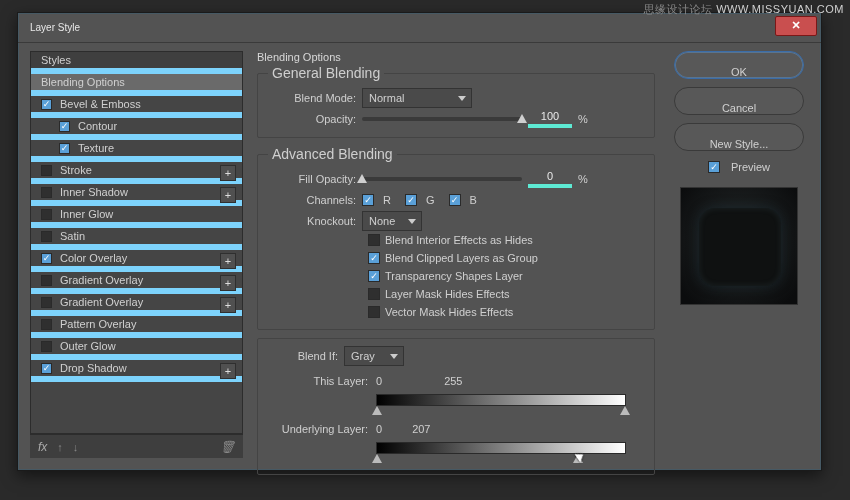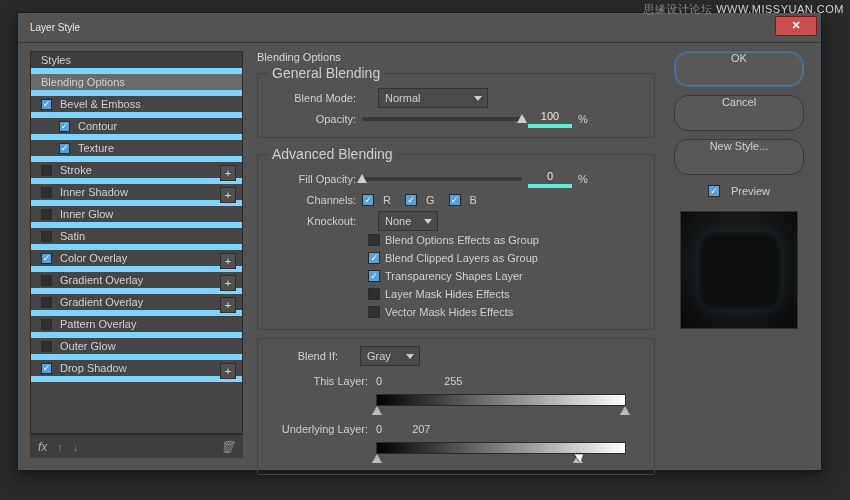--- a/index.html
+++ b/index.html
@@ -31,42 +31,42 @@
   .footer-bar .arrow{ color:#888; font-size:11px;}
   .footer-bar .trash{ margin-left:auto; color:#888;}
   
   .center-panel { flex:1; position:relative;}
   .section-title { font-size:11px; color:#d8d8d8; margin:0 0 2px 0;}
   .fieldset { border:1px solid #444; border-radius:2px; margin-top:0px; margin-bottom:8px; padding:6px 10px 8px 10px; position:relative;}
   .fieldset > legend { padding:0 4px; color:#cfcfcf; font-size:14px;}
   .row { display:flex; align-items:center; height:21px; gap:6px;}
   .lbl { width:88px; text-align:right; color:#cfcfcf;}
   .lbl-s { width:70px; text-align:right; color:#cfcfcf;}
-  .select { background:#4a4a4a; border:1px solid #333; height:20px; padding:0 18px 0 6px; position:relative; display:inline-flex; align-items:center; min-width:60px;margin-left:16px;}
+  .select { background:#4a4a4a; border:1px solid #333; height:20px; padding:0 18px 0 6px; position:relative; display:inline-flex; align-items:center; min-width:60px;}
   .select::after{ content:""; position:absolute; right:5px; top:7px; border-left:4px solid transparent;border-right:4px solid transparent;border-top:5px solid #ccc;}
   .slider-track { position:relative; flex:0 0 160px; height:4px; background:#3a3a3a; border-radius:2px;}
   .slider-handle { position:absolute; top:-4px; width:10px;height:12px; background:#cfcfcf; transform:translateX(-50%);}
   .slider-handle.tri { width:0;height:0;background:none;border-left:5px solid transparent;border-right:5px solid transparent;border-bottom:9px solid #cfcfcf; top:-3px;}
   .valbox { width:44px; height:18px; border-bottom:4px solid #5eead4; text-align:center; color:#e8e8e8;}
   .pct { color:#cfcfcf;}
   .chk2 { width:12px;height:12px;border:1px solid #2a2a2a;background:#2f2f2f;display:inline-flex;align-items:center;justify-content:center;margin-right:5px;}
   .chk2.checked{ background:#5aa0d8;}
   .chk2.checked::after{content:"✓";color:#fff;font-size:9px;}
   .chk-row { display:flex; align-items:center; height:18px; margin-left:100px;}
   .ch-row { display:inline-flex; align-items:center; gap:4px; margin-right:8px;}
   .grad-row { display:flex; align-items:center; height:22px; gap:8px;}
   .grad-label { width:100px; text-align:right; color:#cfcfcf;}
   .grad-bar { position:relative; width:250px; height:12px; margin-left:108px; margin-top:2px; margin-bottom:12px;
     background: linear-gradient(to right, #000, #fff); border:1px solid #2a2a2a;}
   .grad-bar .stop { position:absolute; bottom:-10px; width:0;height:0;border-left:5px solid transparent;border-right:5px solid transparent;border-bottom:9px solid #bbb; transform:translateX(-50%);}
   .cursor { position:absolute; width:12px;height:18px; pointer-events:none;}
   .cursor::before{content:"";position:absolute;left:0;top:0;border-left:7px solid #fff;border-top:5px solid transparent;border-bottom:5px solid transparent; transform:rotate(-35deg) translateY(-2px); filter:drop-shadow(0 0 1px #000);}
   
   .right-panel { width:140px; display:flex; flex-direction:column; gap:8px; align-items:center;}
-  .btn { width:130px; height:36px; background:#585858; border:1px solid #3a3a3a; border-radius:14px; display:flex;align-items:flex-start;justify-content:center; color:#e8e8e8; font-size:12px;}
+  .btn { width:130px; height:28px; background:#585858; border:1px solid #3a3a3a; border-radius:14px; display:flex;align-items:flex-end;justify-content:center; color:#e8e8e8; font-size:12px;}
   .btn.primary { border:1px solid #3a6ca8; box-shadow:0 0 0 1px rgba(90,150,210,.45) inset;}
   .preview-chk { display:flex; align-items:center; gap:6px; margin-top:2px;}
   .preview-box { width:118px;height:118px; background:radial-gradient(ellipse at 50% 45%, #1a1d1e 40%, #0b0c0d 90%); border:1px solid #333; margin-top:6px; position:relative;}
   .preview-box::after{ content:""; position:absolute; left:18px; top:20px; width:82px;height:78px; background:#0f1111; border-radius:16px; box-shadow:0 0 12px rgba(30,50,60,.5), inset 0 0 6px rgba(80,110,120,.2);}
 </style>
 </head>
 <body>
 
 <div class="watermark">
   <span class="wm-left">思缘设计论坛</span>
@@ -202,21 +202,21 @@
             </span>
         </div>
         <div class="row">
           <span class="lbl">Knockout:</span>
           <div class="select">
               <span>None</span>
             </div>
         </div>
         <div class="chk-row">
             <span class="chk2"></span>
-            <span>Blend Options Effects as Group</span>
+            <span>Blend Interior Effects as Hides</span>
           </div>
         <div class="chk-row">
             <span class="chk2 checked"></span>
             <span>Blend Clipped Layers as Group</span>
           </div>
         <div class="chk-row">
             <span class="chk2 checked"></span>
             <span>Transparency Shapes Layer</span>
           </div>
         <div class="chk-row">

